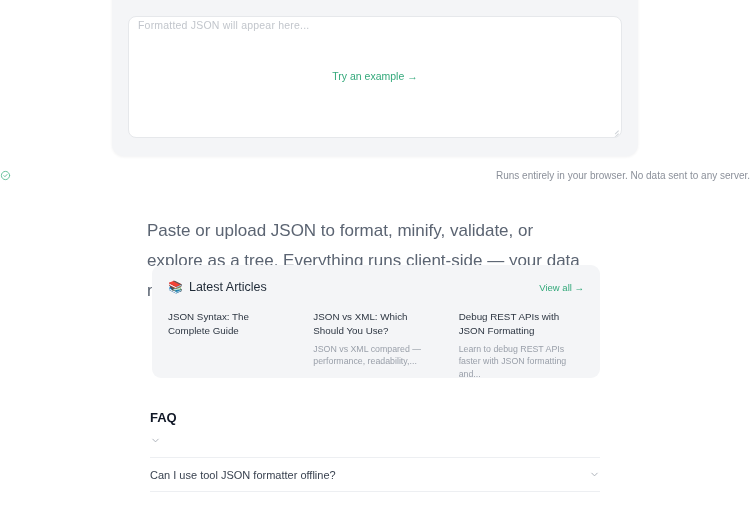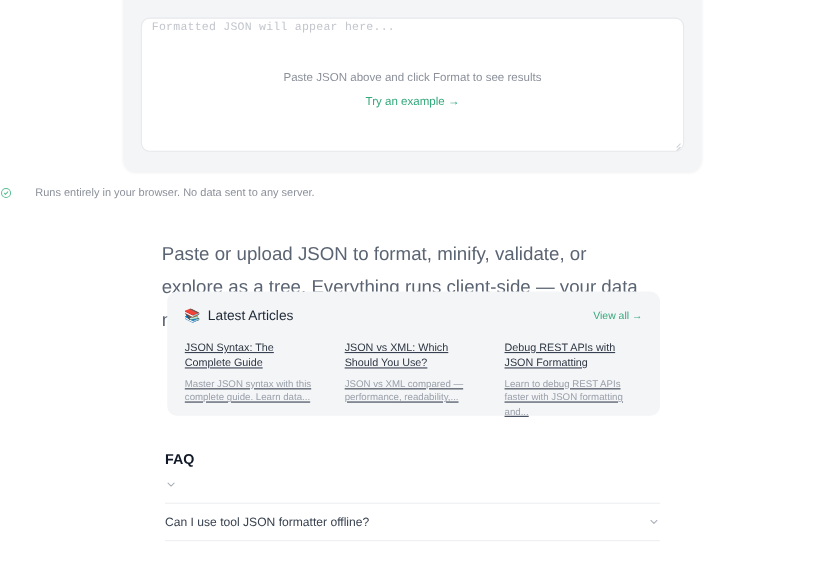--- a/index.html
+++ b/index.html
@@ -37,21 +37,21 @@
     background: #ffffff;
     border: 1px solid #e6e8eb;
     border-radius: 8px;
     box-sizing: border-box;
     overflow: hidden;
   }
   .output-placeholder {
     position: absolute;
     left: 9px;
     top: 2px;
-    font-family: Liberation Mono, monospace;
+    font-family: Liberation Sans, sans-serif;
     font-size: 10.5px;
     letter-spacing: 0.2px;
     color: #c2c6cc;
     white-space: nowrap;
   }
   .empty-state {
     position: absolute;
     left: 0;
     right: 0;
     top: 47px;
@@ -89,22 +89,22 @@
   .resize-grip span:nth-child(2) { bottom: 4px; width: 5px; transform: rotate(-45deg); transform-origin: right bottom; }
 
   
   .privacy-row {
     position: absolute;
     left: 0;
     right: 0;
     top: 170px;
     display: flex;
     align-items: center;
-    justify-content: flex-start;
-    gap: 21px;
+    justify-content: space-between;
+    gap: 1px;
   }
   .privacy-text {
     font-size: 10px;
     color: #8b909a;
   }
   .shield-icon { display: block; }
 
   
   .intro {
     position: absolute;
@@ -156,21 +156,20 @@
     text-align: center;
   }
   .articles-grid {
     display: flex;
     gap: 20px;
     margin-top: 14px;
   }
   .article-item {
     width: 136px;
     cursor: pointer;
-    text-decoration: underline;
   }
   .article-title {
     font-size: 9.8px;
     line-height: 1.42;
     color: #2d3642;
     margin: 0 0 5px 0;
   }
   .article-excerpt {
     font-size: 8.8px;
     line-height: 1.42;
@@ -210,21 +209,20 @@
     flex: 0 0 auto;
   }
 </style>
 </head>
 <body>
 
 <div class="formatter-shell">
   <div class="output-area">
     <div class="output-placeholder">Formatted JSON will appear here...</div>
     <div class="empty-state">
-      <div class="empty-hint">Paste JSON above and click Format to see results</div>
       <a class="empty-link">Try an example →</a>
     </div>
     <div class="resize-grip">
       <span></span>
         <span></span>
     </div>
   </div>
 </div>
 
 <div class="privacy-row">
@@ -241,21 +239,20 @@
   <div class="articles-head">
     <div class="articles-title-wrap">
       <span class="books-icon">📚</span>
       <span class="articles-title">Latest Articles</span>
     </div>
     <a class="view-all">View all →</a>
   </div>
   <div class="articles-grid">
     <div class="article-item">
       <p class="article-title">JSON Syntax: The Complete Guide</p>
-      <p class="article-excerpt">Master JSON syntax with this complete guide. Learn data...</p>
     </div>
     <div class="article-item">
       <p class="article-title">JSON vs XML: Which Should You Use?</p>
       <p class="article-excerpt">JSON vs XML compared — performance, readability,...</p>
     </div>
     <div class="article-item">
       <p class="article-title">Debug REST APIs with JSON Formatting</p>
       <p class="article-excerpt">Learn to debug REST APIs faster with JSON formatting and...</p>
     </div>
   </div>

